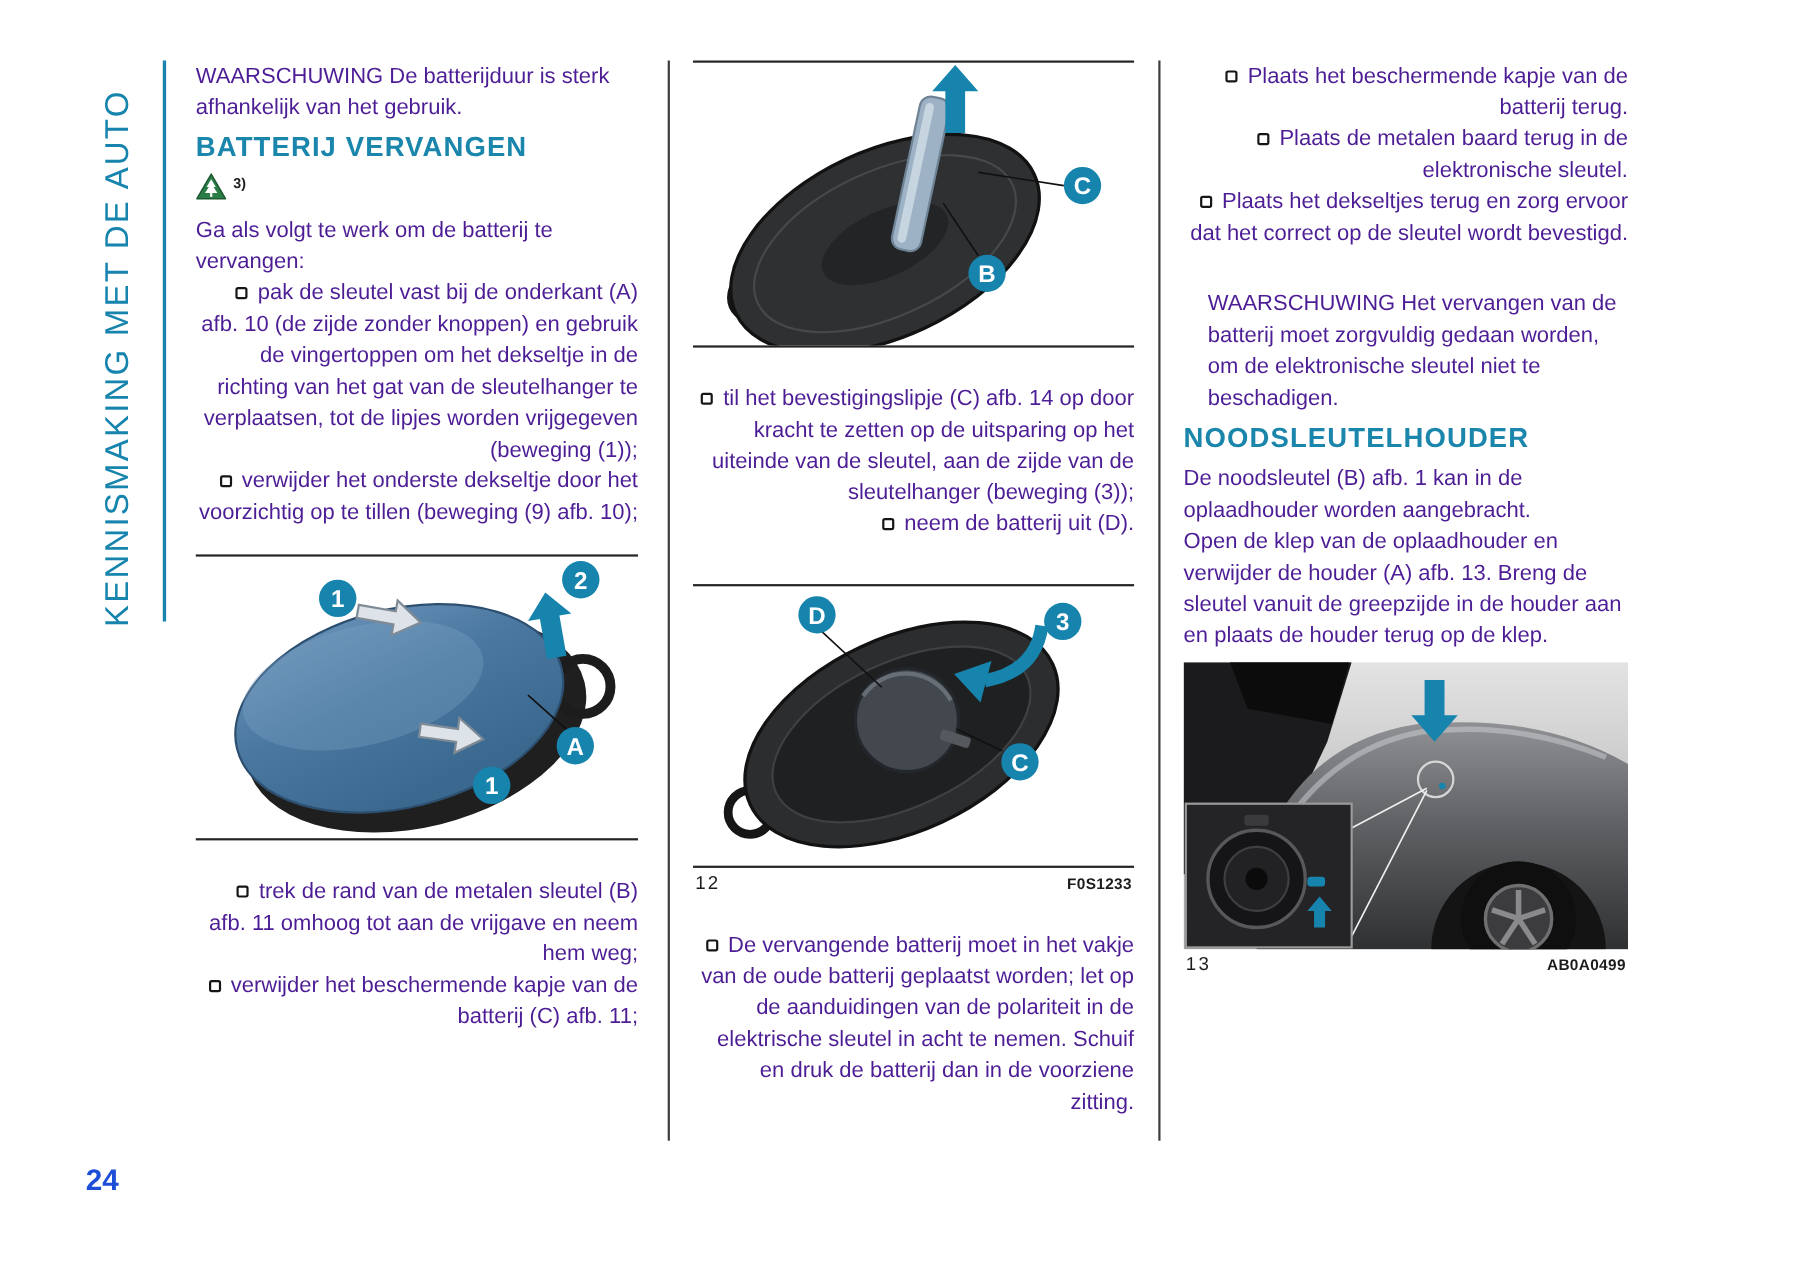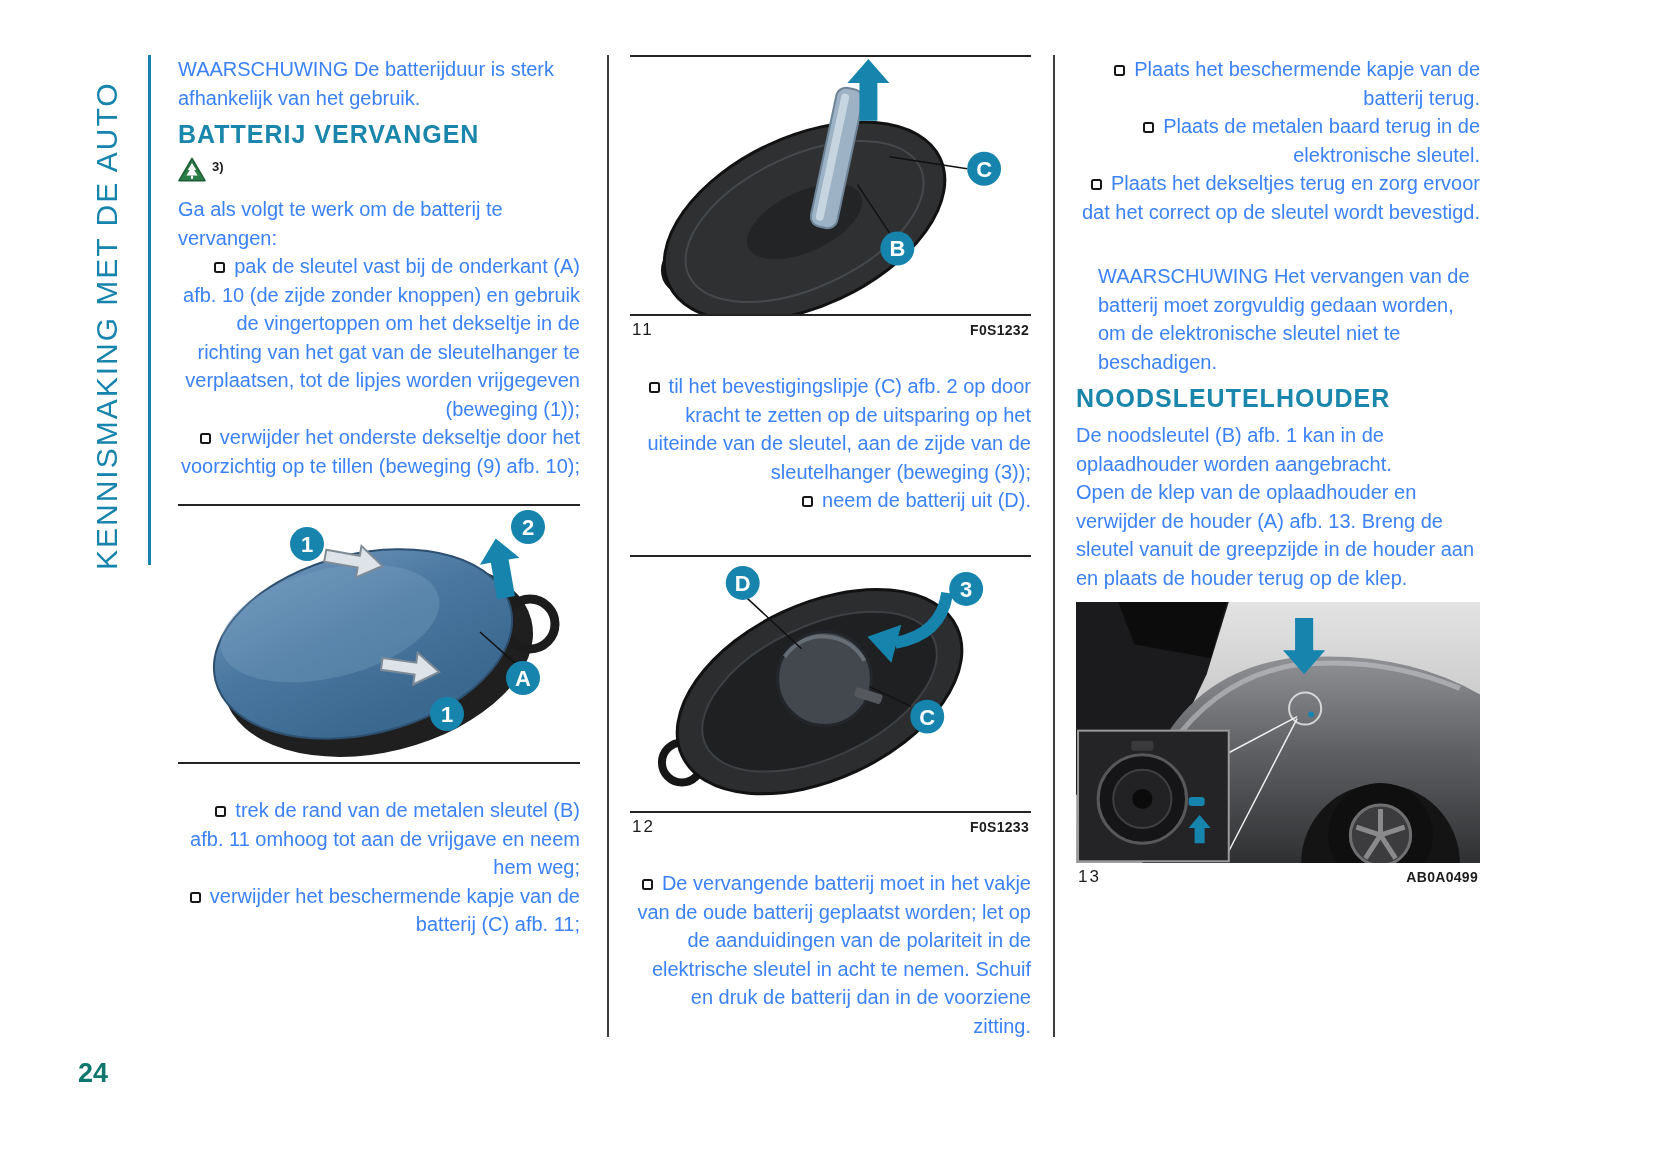--- a/index.html
+++ b/index.html
@@ -16,21 +16,21 @@
   }
   .side-rule { position:absolute; left:148px; top:55px; width:3px; height:510px; background:#1684ad; }
   .vrule { position:absolute; top:55px; width:2px; height:982px; background:#3c3c3c; }
   #vrule1 { left:607px; }
   #vrule2 { left:1053px; }
   
   .col { position:absolute; top:55px; }
   #col1 { left:178px; width:402px; }
   #col2 { left:630px; width:401px; }
   #col3 { left:1076px; width:404px; }
-  p.body { font-size:20px; line-height:28.5px; color:#3b82f6; }
+  p.body { font-size:20px; line-height:28.5px; color:#4c1d95; }
   .heading {
     font-size:25px; font-weight:bold; letter-spacing:1px; color:#1a86ac;
     margin-top:8px; margin-bottom:8px;
   }
   .note-row { display:flex; align-items:flex-start; gap:6px; margin:4px 0 10px 0; height:28px; }
   .note-row svg { width:28px; height:25px; }
   .note-ref { font-size:13px; font-weight:bold; position:relative; top:2px; }
   .bullet { margin-top:0;text-align:right; }
   .sq {
     display:inline-block; width:11px; height:11px; border:2.5px solid #161616;
@@ -39,21 +39,21 @@
   .mt-warn { margin-top:36px;margin-left:22px; }
   
   figure.fig { margin-top:24px; }
   .fig-img { border-top:2px solid #242424; border-bottom:2px solid #242424; }
   .fig-img.no-rules { border-top:none; border-bottom:none; }
   .fig-img svg { display:block; width:100%; height:auto; }
   .fig-cap { display:flex; justify-content:space-between; align-items:baseline; padding:4px 2px 0 2px; }
   .fig-num { font-size:17px; letter-spacing:2px; }
   .fig-code { font-size:14px; font-weight:bold; letter-spacing:0.3px; }
   .after-fig { margin-top:32px; }
-  .page-number { position:absolute; left:78px; top:1058px; font-size:27px; font-weight:bold; color:#0f766e; }
+  .page-number { position:absolute; left:78px; top:1058px; font-size:27px; font-weight:bold; color:#1d4ed8; }
   .svg-callout-text { font-family:"Liberation Sans", sans-serif; }
 </style>
 </head>
 <body>
 
 <div>
 
   <div class="side-title">KENNISMAKING MET DE AUTO</div>
   <div class="side-rule"></div>
   <div class="vrule" id="vrule1"></div>
@@ -157,27 +157,23 @@
           <line x1="260" y1="176" x2="228" y2="128" stroke="#111111" stroke-width="1.5"></line>
 
           <g class="svg-callout-text" font-weight="bold" font-size="22" text-anchor="middle">
             <circle cx="355" cy="112" r="17" fill="#1684ad"></circle>
             <text x="355" y="120" fill="#ffffff">C</text>
             <circle cx="268" cy="192" r="17" fill="#1684ad"></circle>
             <text x="268" y="200" fill="#ffffff">B</text>
           </g>
         </svg>
       </div>
-      <figcaption class="fig-cap">
-        <span class="fig-num">11</span>
-        <span class="fig-code">F0S1232</span>
-      </figcaption>
-    </figure>
-
-    <p class="body bullet after-fig"><span class="sq"></span><span>til het bevestigingslipje (C) afb. 2 op door kracht te zetten op de uitsparing op het uiteinde van de sleutel, aan de zijde van de sleutelhanger (beweging (3));</span></p>
+    </figure>
+
+    <p class="body bullet after-fig"><span class="sq"></span><span>til het bevestigingslipje (C) afb. 14 op door kracht te zetten op de uitsparing op het uiteinde van de sleutel, aan de zijde van de sleutelhanger (beweging (3));</span></p>
     <p class="body bullet"><span class="sq"></span><span>neem de batterij uit (D).</span></p>
 
     <figure class="fig" style="margin-top:40px;">
       <div class="fig-img">
         <svg viewBox="0 0 402 255">
 
           <circle cx="52" cy="206" r="20" fill="none" stroke="#161616" stroke-width="8"></circle>
 
           <g transform="rotate(-25 190 135)">
             <ellipse cx="190" cy="135" rx="152" ry="88" fill="#2b2d2f" stroke="#121212" stroke-width="3"></ellipse>

